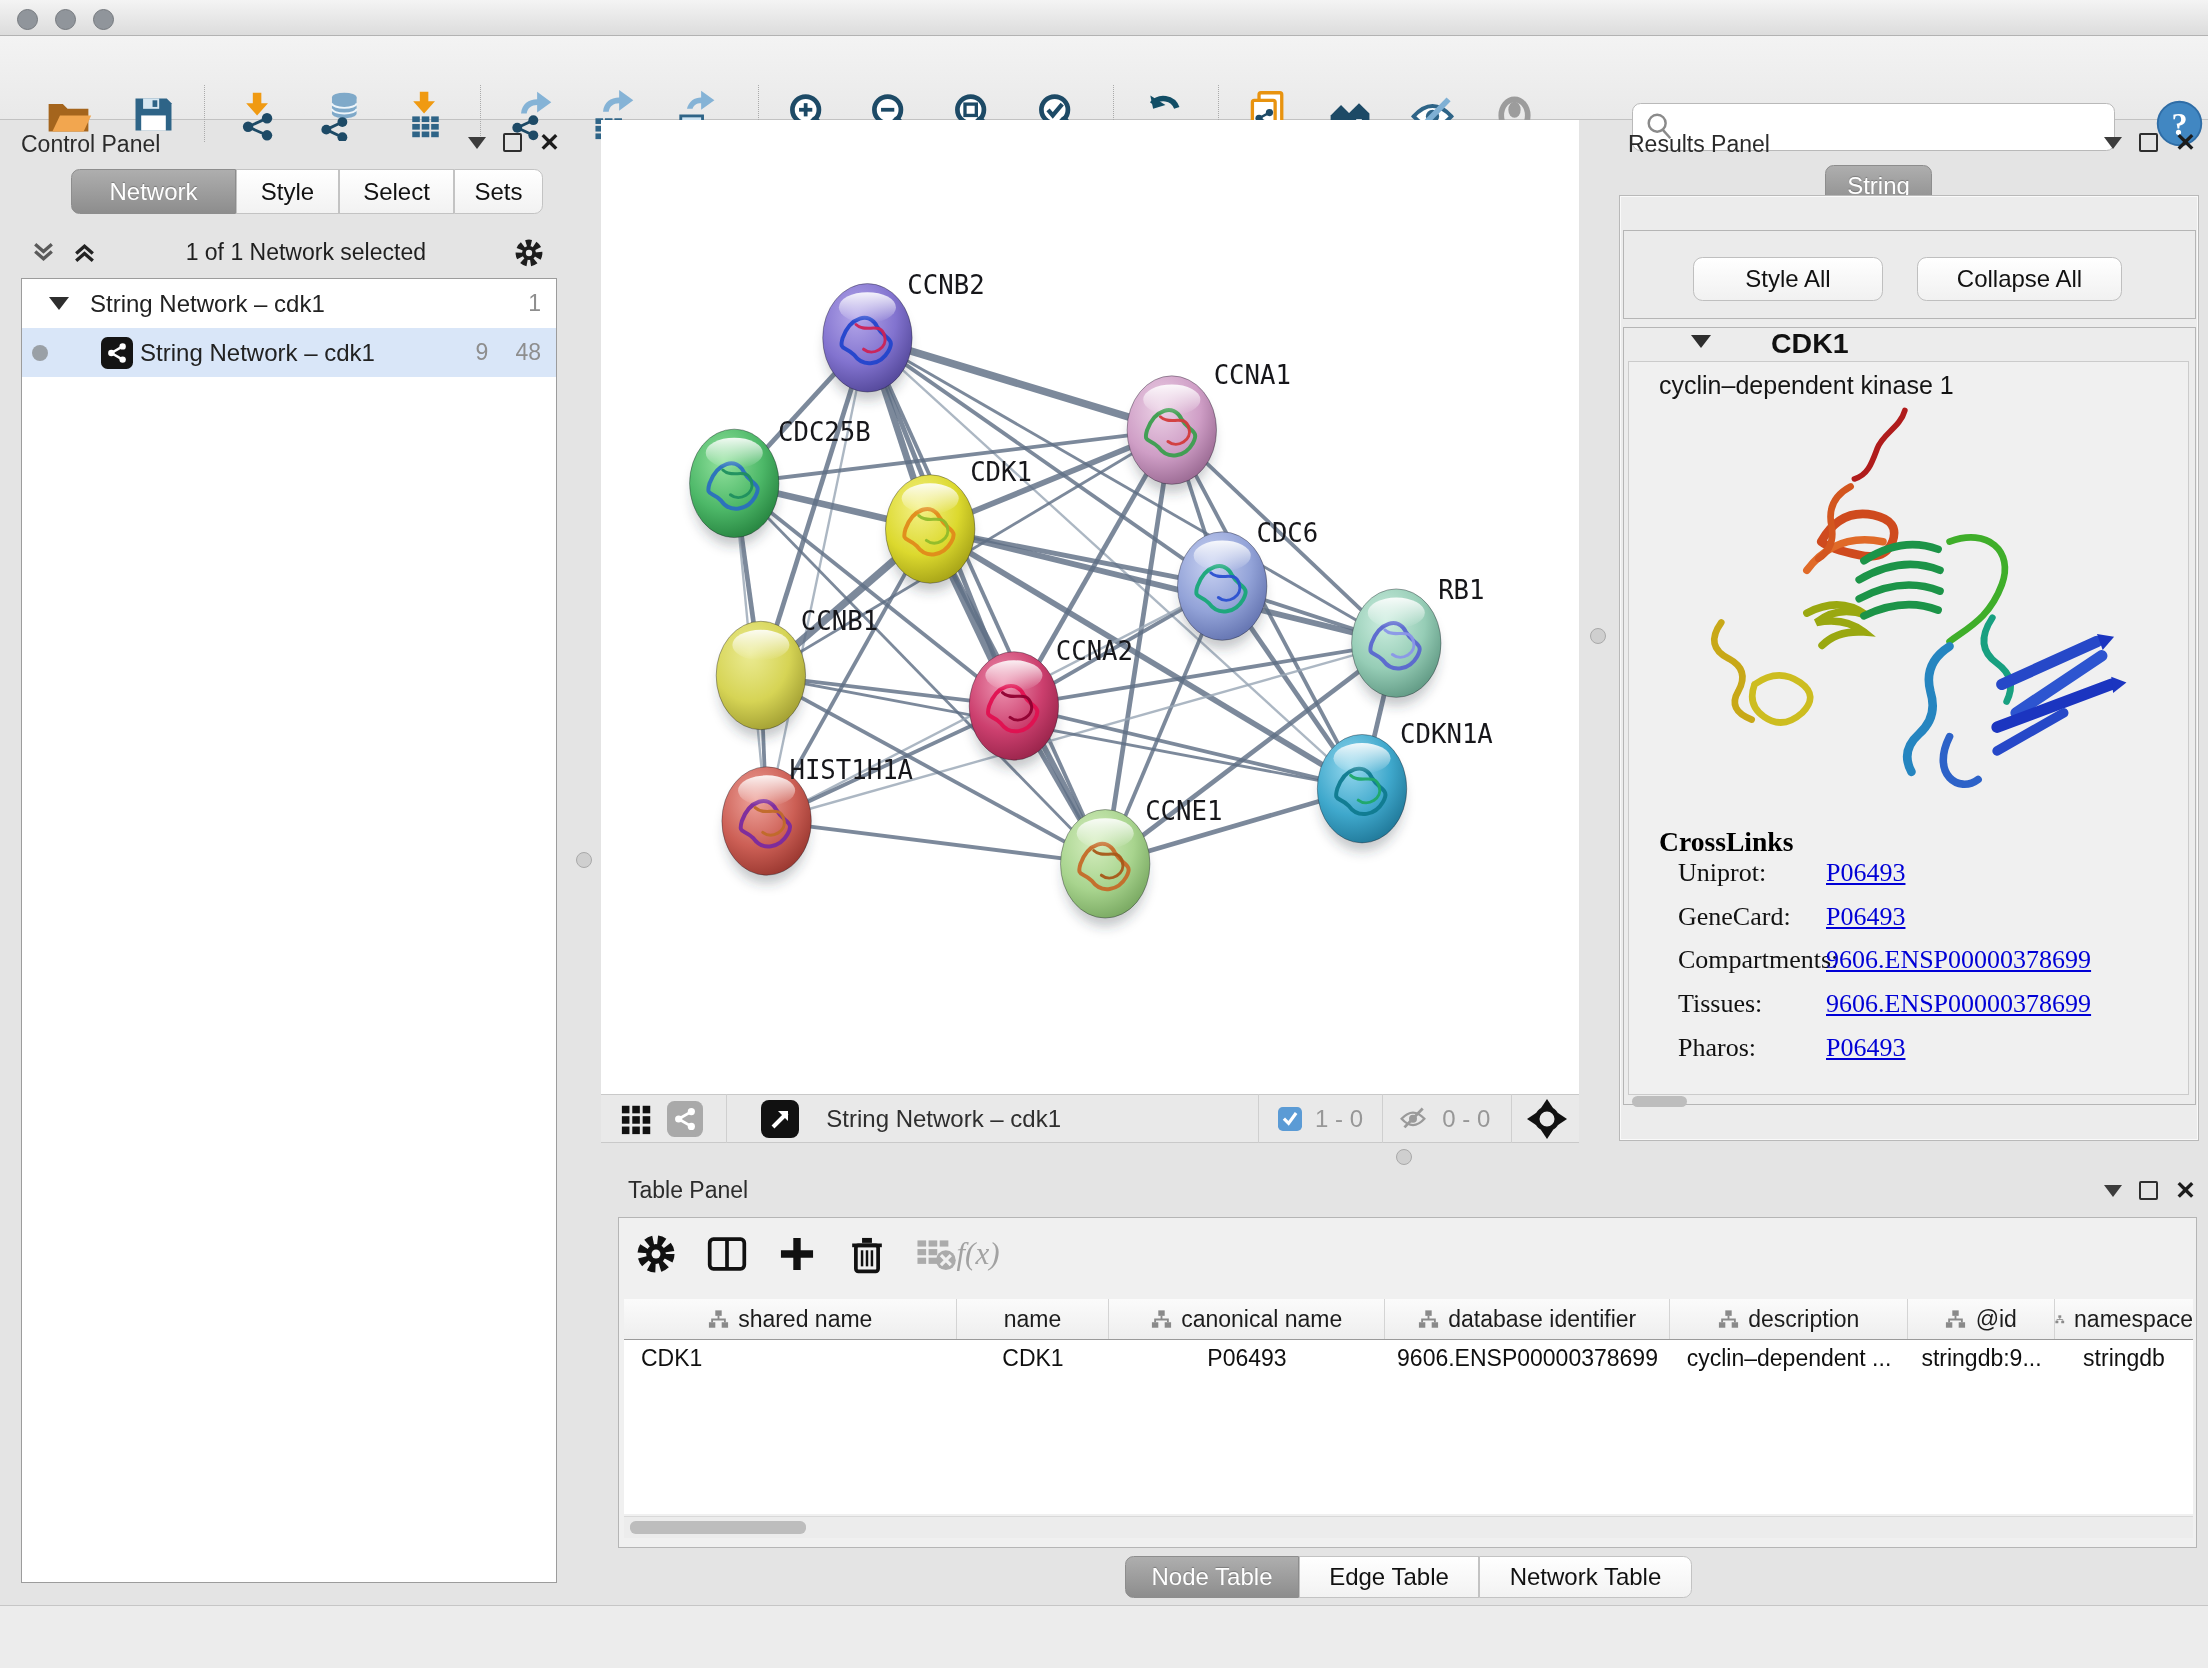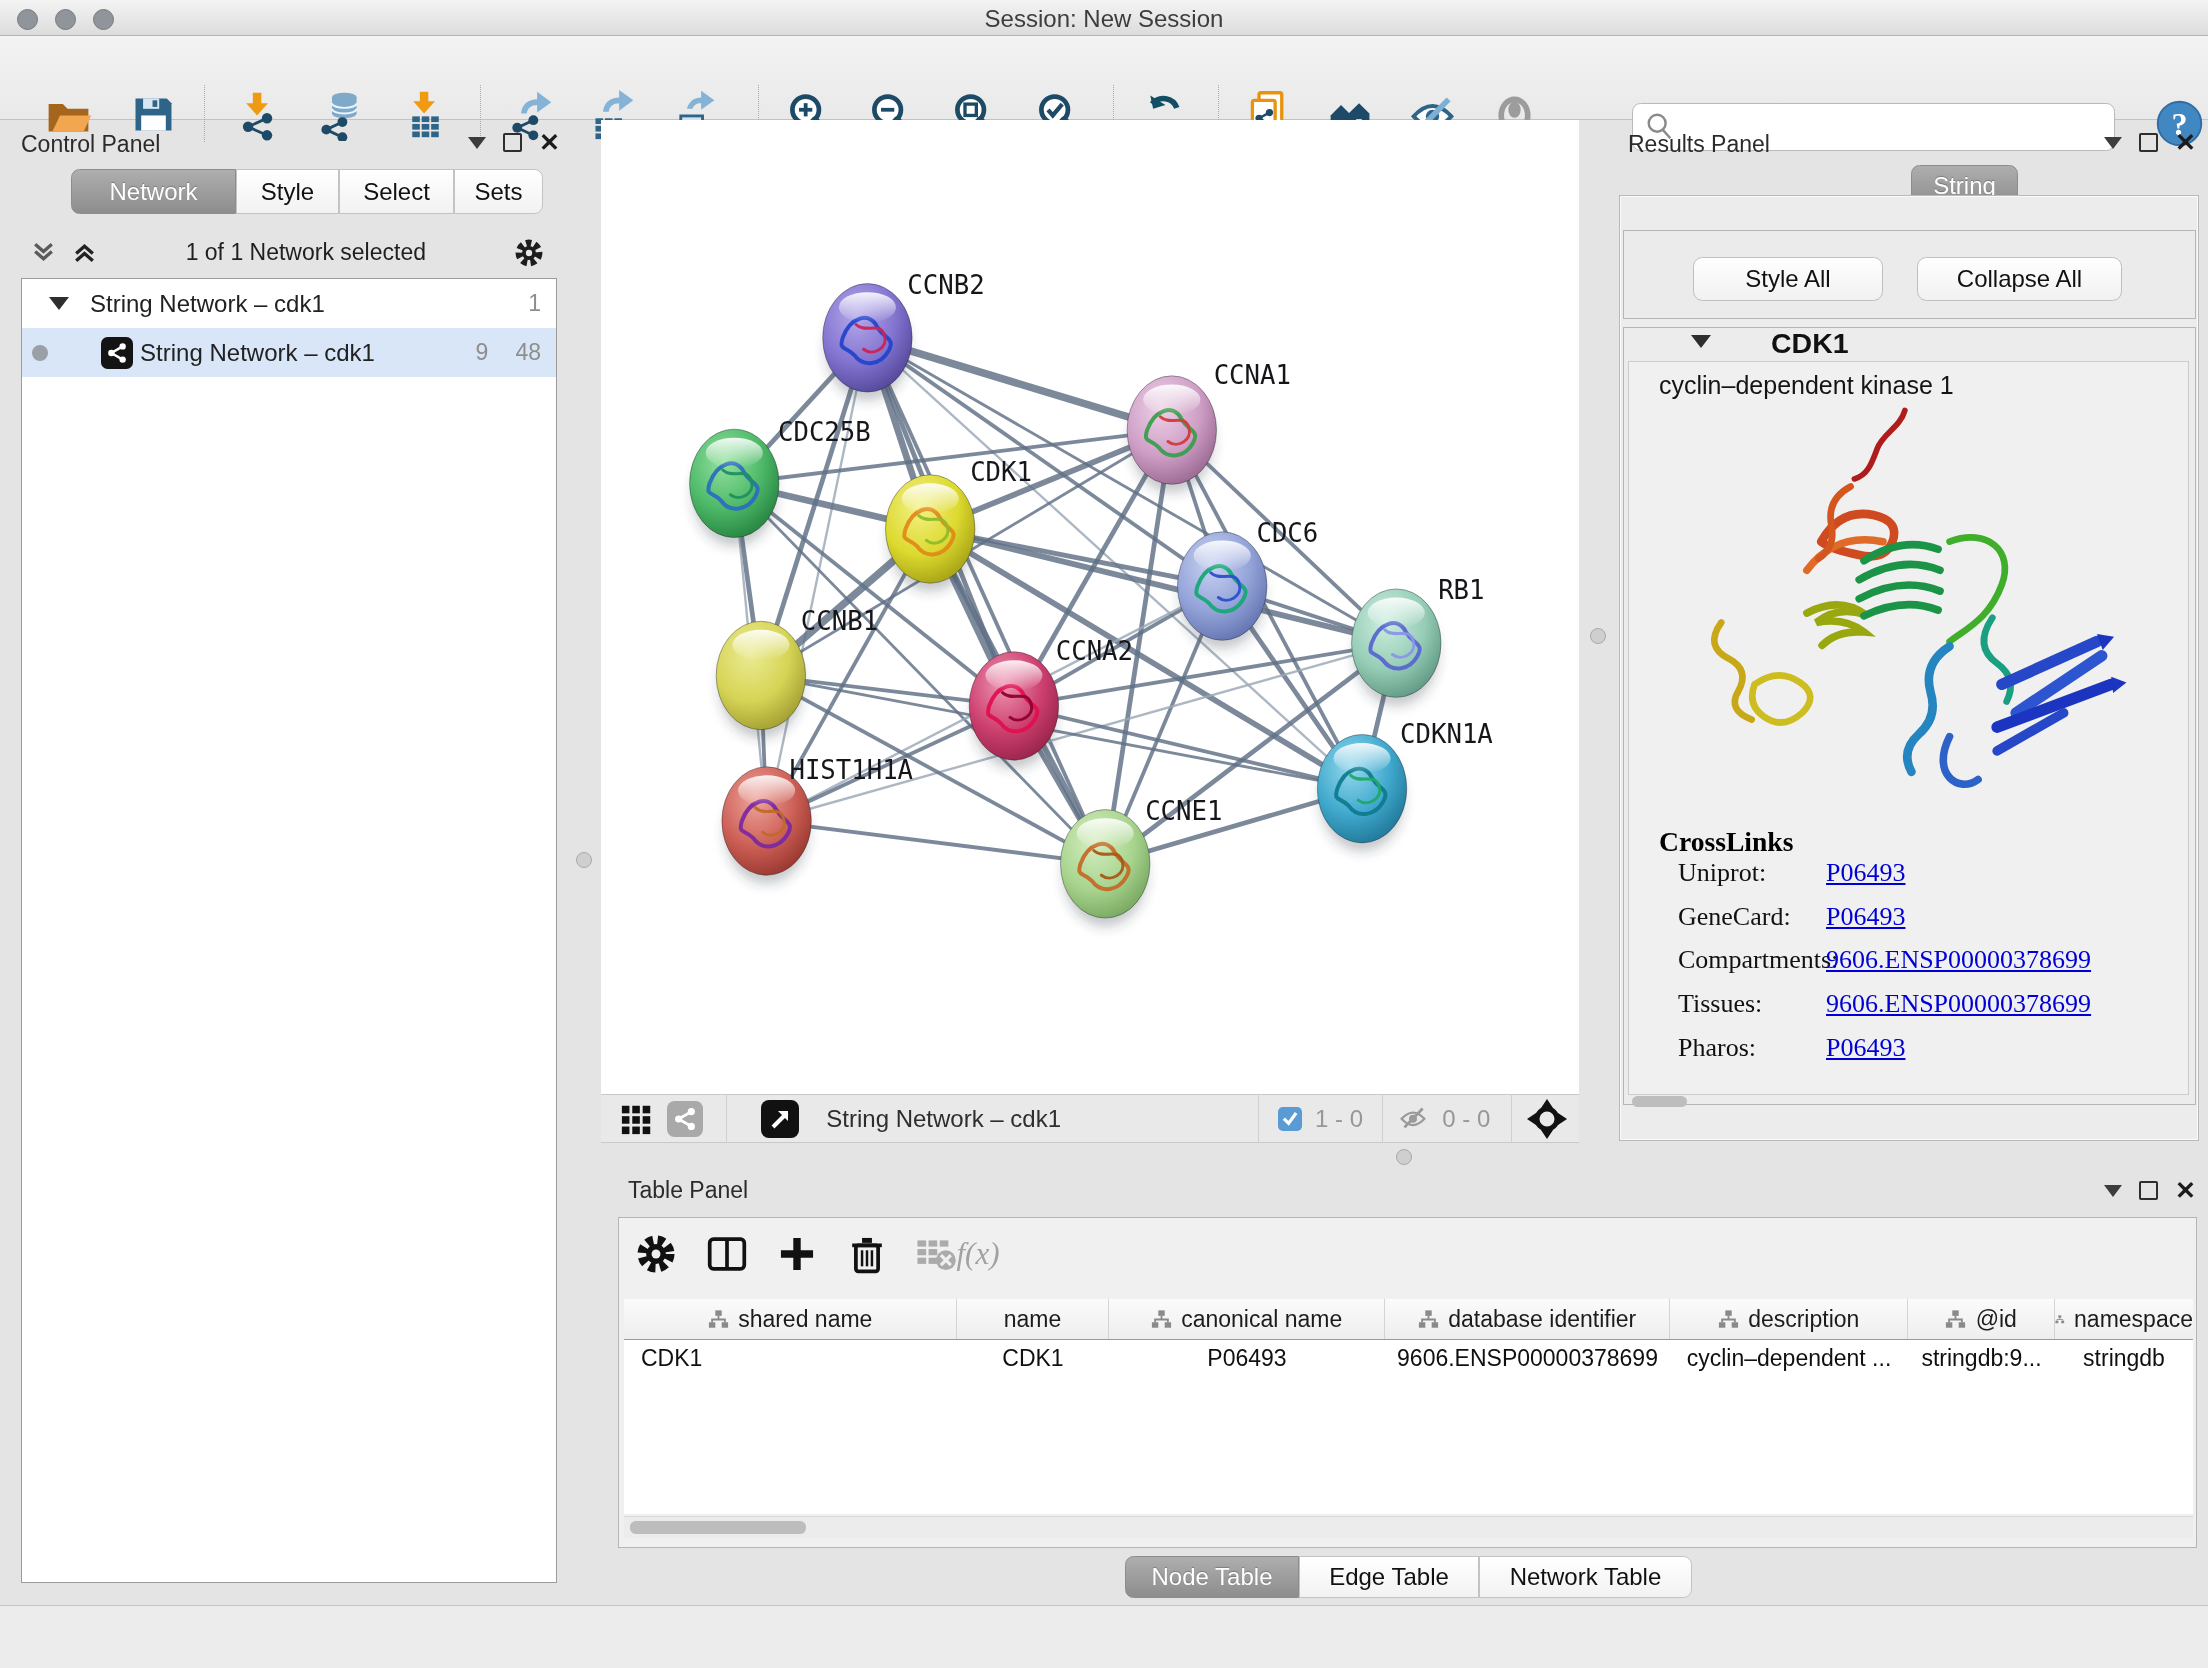--- a/index.html
+++ b/index.html
@@ -93,21 +93,20 @@
   .splitter-dot{width:14.3px;height:14.3px;border-radius:50%;background:#cfcfcf;border:1px solid #a9a9a9;}
   .chev{stroke:#5a5a5a;stroke-width:3.2;fill:none;}
 </style>
 </head>
 <body>
 
 <div class="abs titlebar">
   <div class="abs tl-dot" style="left:17px"></div>
   <div class="abs tl-dot" style="left:55px"></div>
   <div class="abs tl-dot" style="left:93px"></div>
-  <div class="abs win-title">Session: New Session</div>
 </div>
 
 <div class="abs toolbar">
   <button class="tbtn" style="left:42px">
     <svg viewBox="0 0 56 56">
         <path d="M7 17h15l5 5h22v24H7z" fill="#a5651d"></path>
         <path d="M11 46l8-17h33l-8 17z" fill="#f2a64f"></path>
       </svg>
   </button>
   <button class="tbtn" style="left:127px">
@@ -613,21 +612,21 @@
 <div class="abs splitter-dot" style="left:1590px;top:628px"></div>
 <div class="abs splitter-dot" style="left:1396px;top:1149px"></div>
 
 <div>
   <div class="abs panel-title" style="left:1628px;top:131px">Results Panel</div>
   <div class="abs win-ctrl" style="left:2104px;top:133px">
     <span class="wc-min"></span>
     <span class="wc-float"></span>
     <span class="wc-close">✕</span>
   </div>
-  <div class="abs tab active rounded" style="left:1911px;top:165px;width:107px;height:42px">String</div>
+  <div class="abs tab active rounded" style="left:1825px;top:165px;width:107px;height:42px">String</div>
   <div class="abs res-box"></div>
   <div class="abs res-btnbox"></div>
   <button class="res-btn" style="left:1693px;width:190px">Style All</button>
   <button class="res-btn" style="left:1917px;width:205px">Collapse All</button>
   <div class="abs res-main"></div>
   <span class="abs tri-down" style="left:1691px;top:335px"></span>
   <div class="abs gene-name" style="left:1771px;top:327px">CDK1</div>
   <div class="abs res-content"></div>
   <div class="abs gene-desc" style="left:1659px;top:371px">cyclin–dependent kinase 1</div>
 

